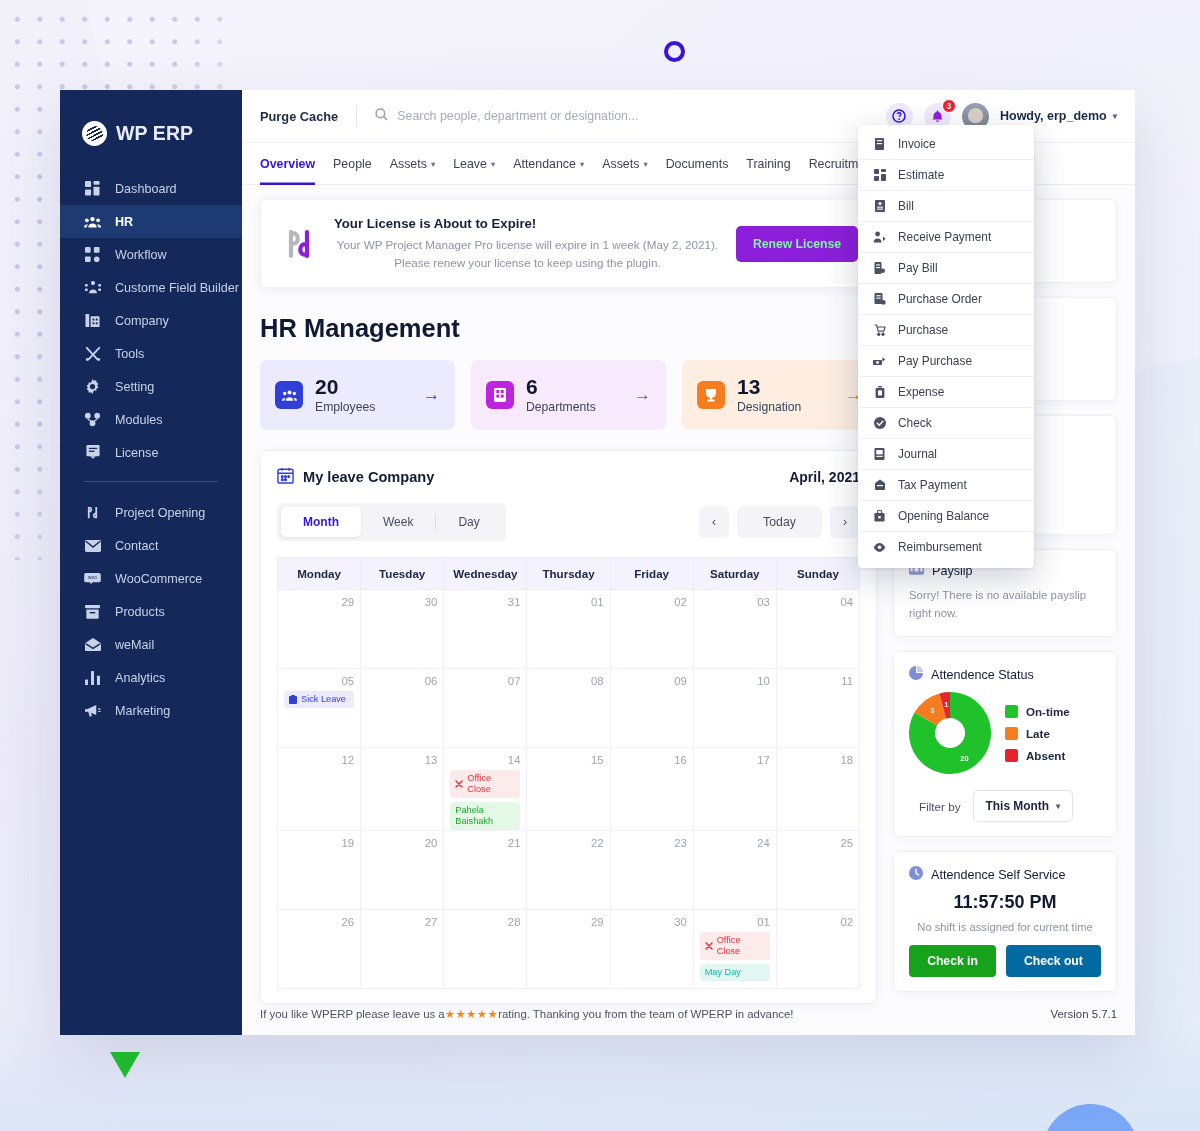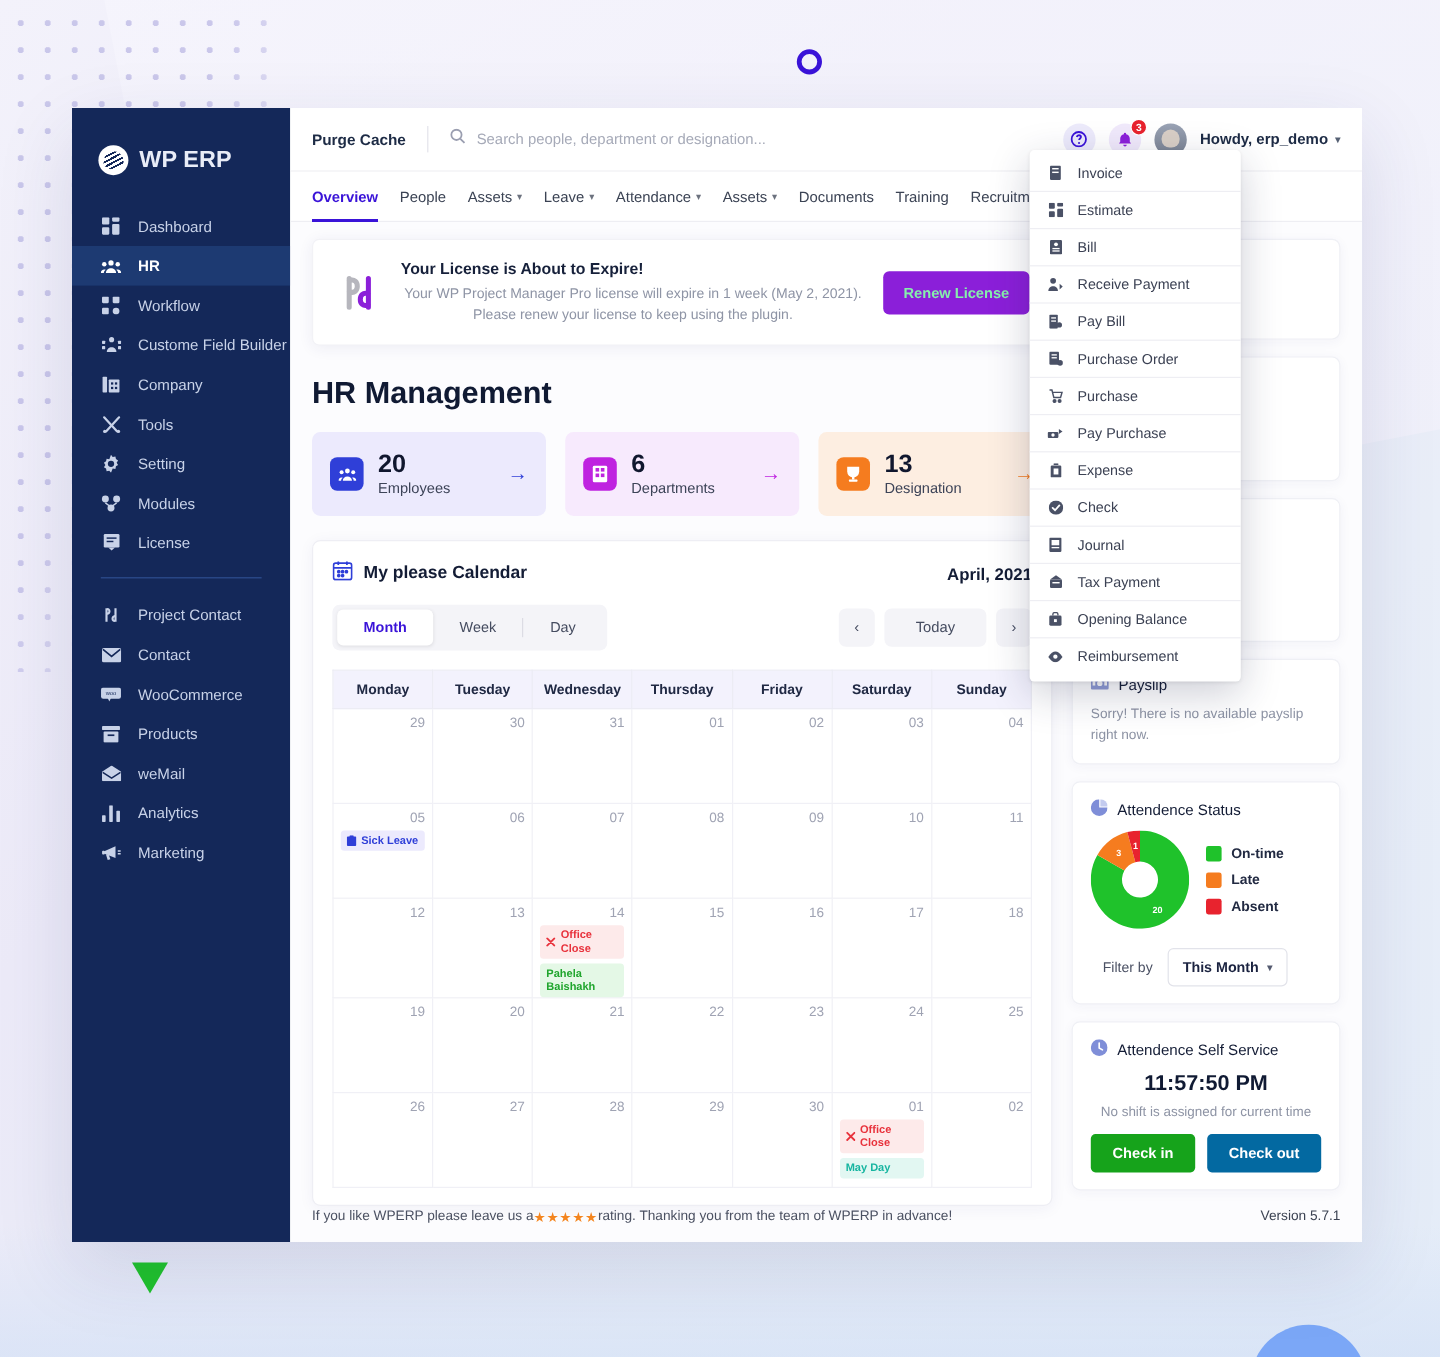--- a/index.html
+++ b/index.html
@@ -231,21 +231,21 @@
     background: #f3f2fd; font-size: 11.6px; font-weight: 700; color: #202944;
     padding: 9px 0; border: 1px solid #ececf4; text-align: center;
   }
   table.cal td {
     border: 1px solid #f0f0f6; height: 79px; vertical-align: top;
     padding: 6px 6px 0 6px; position: relative;
   }
   .daynum { font-size: 11.3px; color: #9fa3b3; text-align: right; display: block; }
   .ev {
     display: flex; align-items: center; gap: 4px;
-    font-size: 9.2px; font-weight: 700; border-radius: 3px;
+    font-size: 9.2px; font-weight: 400; border-radius: 3px;
     padding: 3px 5px; margin-top: 4px; line-height: 1.2;
   }
   .ev.sick { background: #eceafd; color: #2f3fd8; }
   .ev.closed { background: #fdeaea; color: #e8323c; }
   .ev.holiday { background: #e4f8e6; color: #1fa52d; }
   .ev.mayday { background: #e2f7f2; color: #16b5a0; }
 
   .footer {
     display: flex; align-items: center; padding: 12px 18px 14px 18px;
     font-size: 11.4px; color: #4c5263; background: #fcfcfe;
@@ -432,21 +432,21 @@
     <div class="nav-divider"></div>
 
     <nav class="nav-list">
       <div class="nav-item">
         <span class="nav-icon">
             <svg width="15" height="15" viewBox="0 0 16 16" fill="none" stroke="#c8d2e8" stroke-width="1.9">
               <path d="M4 2v12M4 3c3.5-1.5 3.5 5 0 3.5"></path>
               <path d="M12 14V2M12 13c-3.5 1.5-3.5-5 0-3.5"></path>
             </svg>
           </span>
-        <span>Project Contact</span>
+        <span>Project Opening</span>
       </div>
       <div class="nav-item">
         <span class="nav-icon">
             <svg width="16" height="12" viewBox="0 0 16 12" fill="#c8d2e8">
               <rect x="0" y="0" width="16" height="12" rx="1.4"></rect>
               <path d="M0.8 1.2L8 7l7.2-5.8" stroke="#142859" stroke-width="1.4" fill="none"></path>
             </svg>
           </span>
         <span>Contact</span>
       </div>
@@ -652,21 +652,21 @@
             <span class="cal-title">
               <span><svg width="17" height="17" viewBox="0 0 18 18" fill="none" stroke="#2f3fd8" stroke-width="1.5">
                     <rect x="1" y="2.4" width="16" height="14.6" rx="2"></rect>
                     <path d="M1 6.6h16M5.2 1v3M12.8 1v3"></path>
                     <circle cx="5.6" cy="10" r=".9" fill="#2f3fd8"></circle>
                     <circle cx="9" cy="10" r=".9" fill="#2f3fd8"></circle>
                     <circle cx="12.4" cy="10" r=".9" fill="#2f3fd8"></circle>
                     <circle cx="5.6" cy="13.4" r=".9" fill="#2f3fd8"></circle>
                     <circle cx="9" cy="13.4" r=".9" fill="#2f3fd8"></circle>
                   </svg></span>
-              <span>My please Calendar</span>
+              <span>My leave Company</span>
             </span>
             <span class="cal-month">April, 2021</span>
           </div>
 
           <div class="cal-controls">
             <div class="seg">
               <button class="on">Month</button>
               <button>Week</button>
               <span class="divline"></span>
               <button>Day</button>

